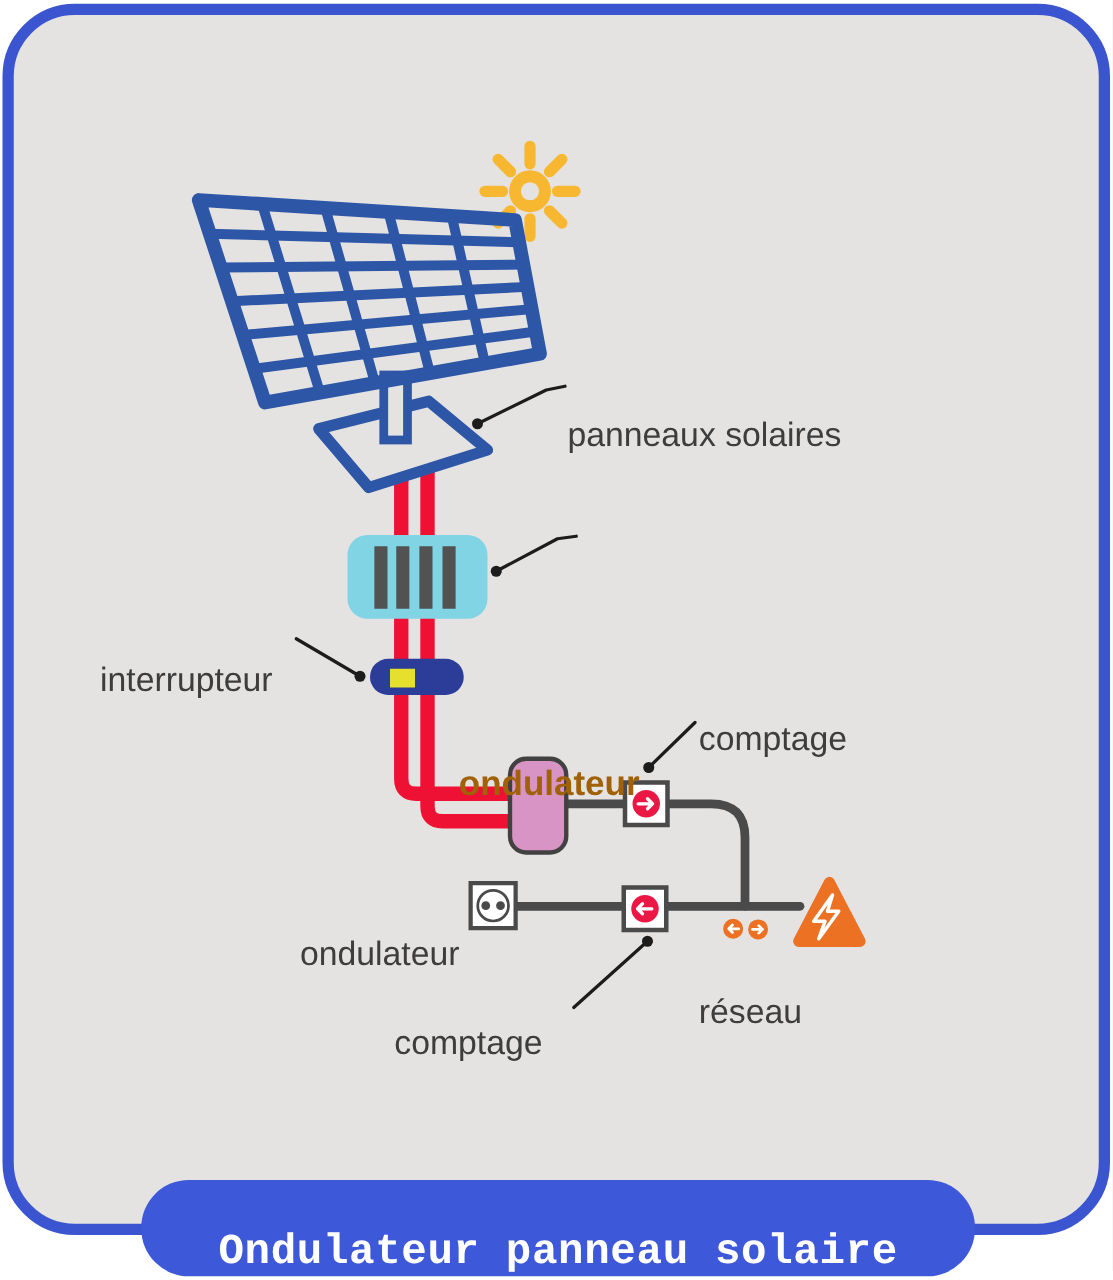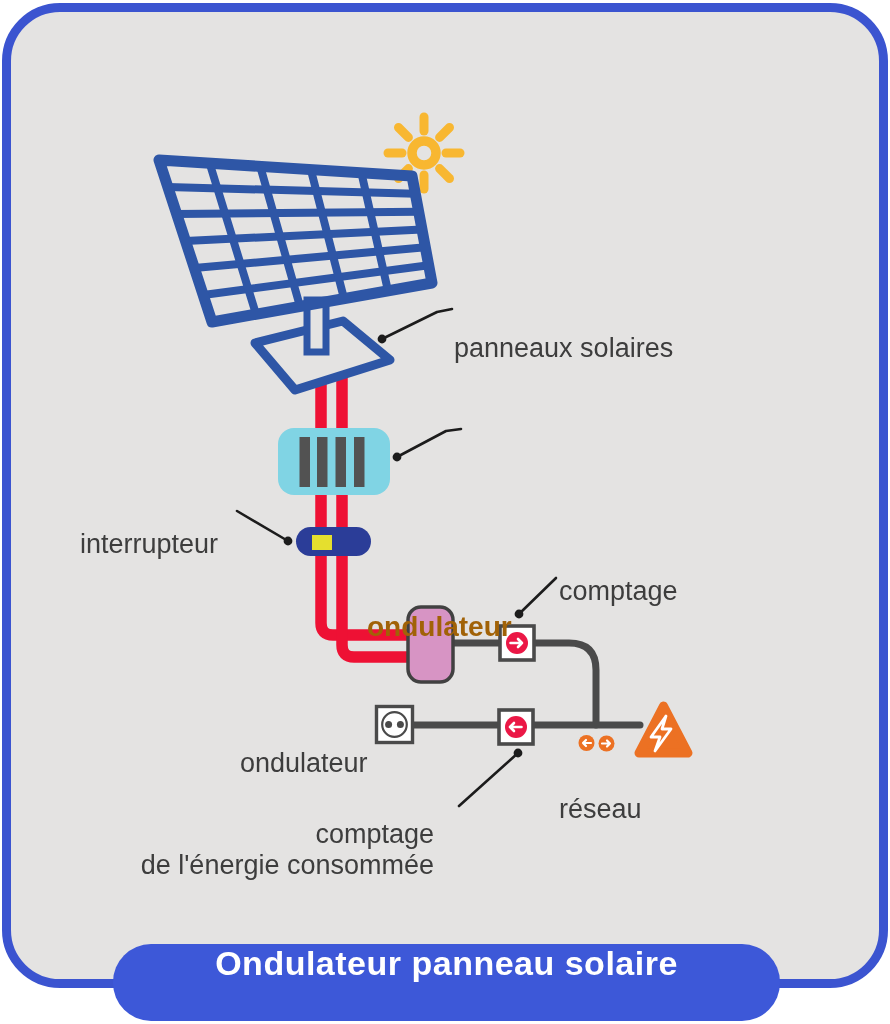--- a/index.html
+++ b/index.html
@@ -16,21 +16,21 @@
   .card{position:absolute;left:2px;top:3px;width:886px;height:985px;
         box-sizing:border-box;background:var(--card-bg);
         border:9px solid var(--card-border);border-radius:58px;}
   svg.diagram{position:absolute;left:0;top:0;z-index:2;}
   .lbl{position:absolute;z-index:3;color:var(--label-text);font-size:27px;
        line-height:31px;white-space:nowrap;margin-top:40px;}
   .lbl.bold{font-weight:700;color:#a16207;font-size:28px;}
   .lbl.right{text-align:right;}
   .banner{position:absolute;left:113px;top:944px;width:667px;height:77px;
           background:var(--banner-bg);border-radius:38px;z-index:4;
-          display:flex;align-items:flex-start;justify-content:center;}
+          display:flex;align-items:flex-end;justify-content:center;font-family:Liberation Mono, monospace;}
   .banner span{color:var(--banner-text);font-size:34px;font-weight:700;
                letter-spacing:.5px;}
   
   .sun{stroke:var(--sun-yellow);}
   .panel{stroke:var(--panel-blue);fill:none;}
   .panel-fill{stroke:var(--panel-blue);fill:var(--card-bg);}
   .cable{stroke:var(--cable-red);fill:none;}
   .wire{stroke:var(--wire-gray);fill:none;}
   .pvbox{fill:var(--pv-box-cyan);}
   .pvbar{fill:#525252;}
@@ -174,21 +174,20 @@
   <div class="lbl bold" style="left:367px;top:571px">ondulateur</div>
 
   <div class="lbl" style="left:559px;top:536px">
     <div>comptage</div>
   </div>
 
   <div class="lbl" style="left:240px;top:708px">ondulateur</div>
 
   <div class="lbl right" style="right:456px;top:779px">
     <div>comptage</div>
-    <div>de l'énergie consommée</div>
   </div>
 
   <div class="lbl" style="left:559px;top:754px">réseau</div>
 
   <div class="banner">
     <span>Ondulateur panneau solaire</span>
   </div>
 </div>
 
 </body></html>

